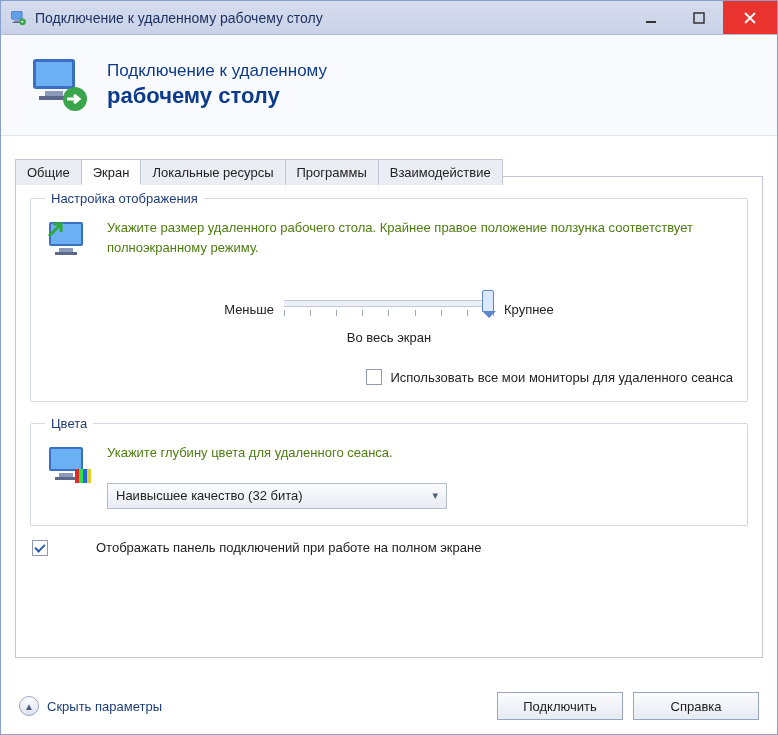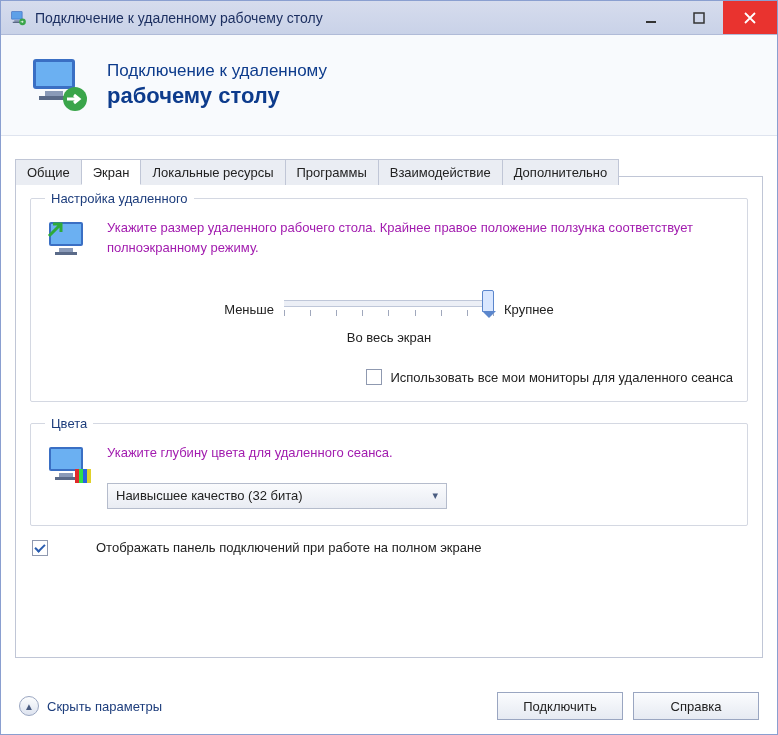--- a/index.html
+++ b/index.html
@@ -86,21 +86,21 @@
     margin: 0 0 14px 0;
     padding: 12px 14px 16px 14px;
   }
   fieldset.group legend {
     padding: 0 6px;
     color: #1d3d7c;
     font-size: 13px;
   }
   .row { display: flex; align-items: flex-start; gap: 14px; }
   .section-icon { width: 48px; height: 48px; flex: 0 0 48px; }
-  .section-text { color: #a21caf; line-height: 1.5; }
+  .section-text { color: #4d7c0f; line-height: 1.5; }
 
   .slider-row {
     display: flex;
     align-items: center;
     justify-content: center;
     gap: 10px;
     margin: 26px 0 4px 0;
   }
   .slider {
     width: 210px;
@@ -248,27 +248,26 @@
     </div>
   </div>
 
   <div class="content">
     <div class="tabs">
       <div class="tab">Общие</div>
       <div class="tab active">Экран</div>
       <div class="tab">Локальные ресурсы</div>
       <div class="tab">Программы</div>
       <div class="tab">Взаимодействие</div>
-      <div class="tab">Дополнительно</div>
     </div>
 
     <div class="tab-body">
 
       <fieldset class="group">
-        <legend>Настройка удаленного</legend>
+        <legend>Настройка отображения</legend>
         <div class="row">
           <span class="section-icon">
             <svg class="mon-svg" width="48" height="48" viewBox="0 0 48 48">
               <rect x="4" y="4" width="34" height="24" rx="2" fill="#3a6fc4"></rect>
               <rect x="6" y="6" width="30" height="20" fill="#6bb0f2"></rect>
               <rect x="14" y="30" width="14" height="4" fill="#8a9ab8"></rect>
               <rect x="10" y="34" width="22" height="3" fill="#5a6a88"></rect>
               <path d="M4 18 l12 -12 m-8 0 h8 v8" stroke="#2eaa3a" stroke-width="3" fill="none"></path>
             </svg>
           </span>

